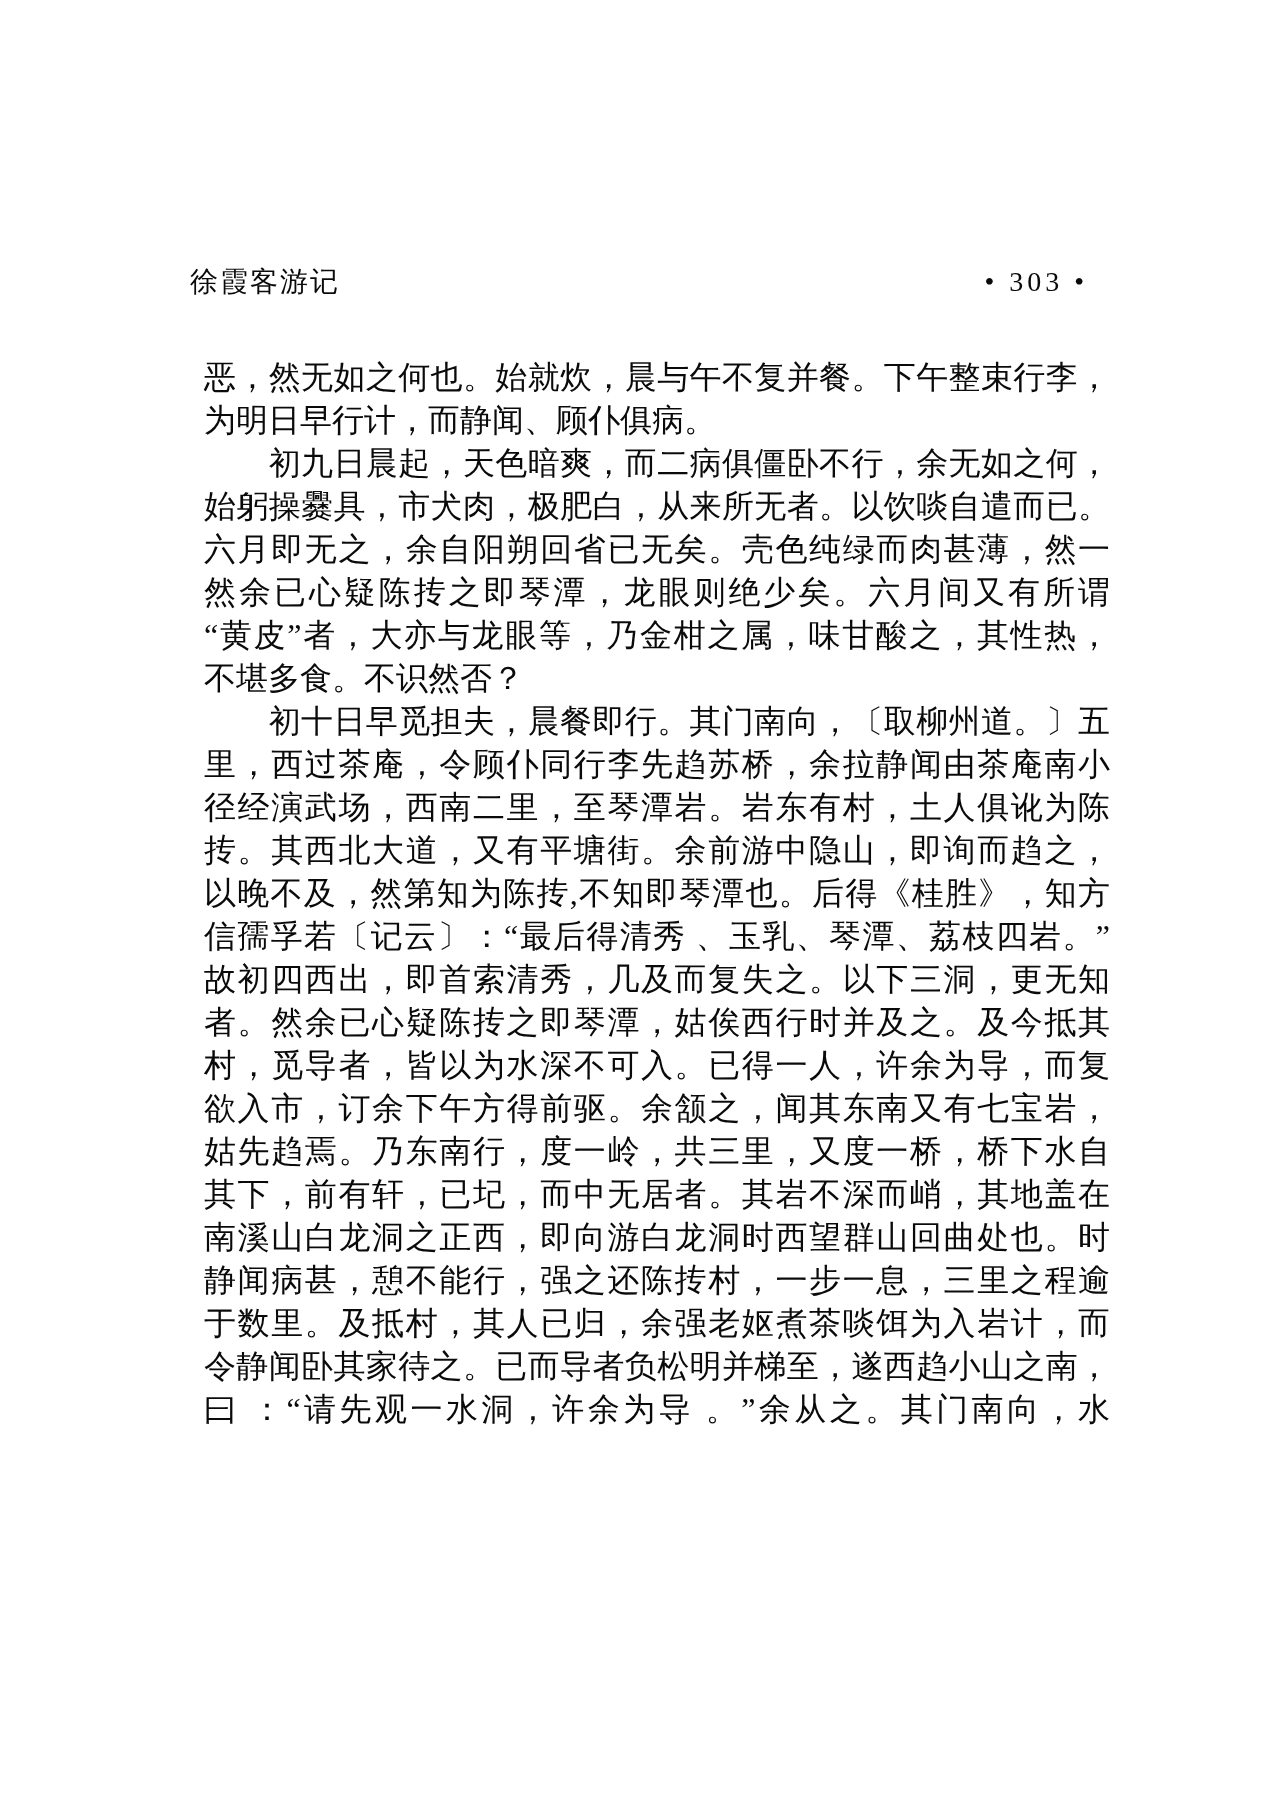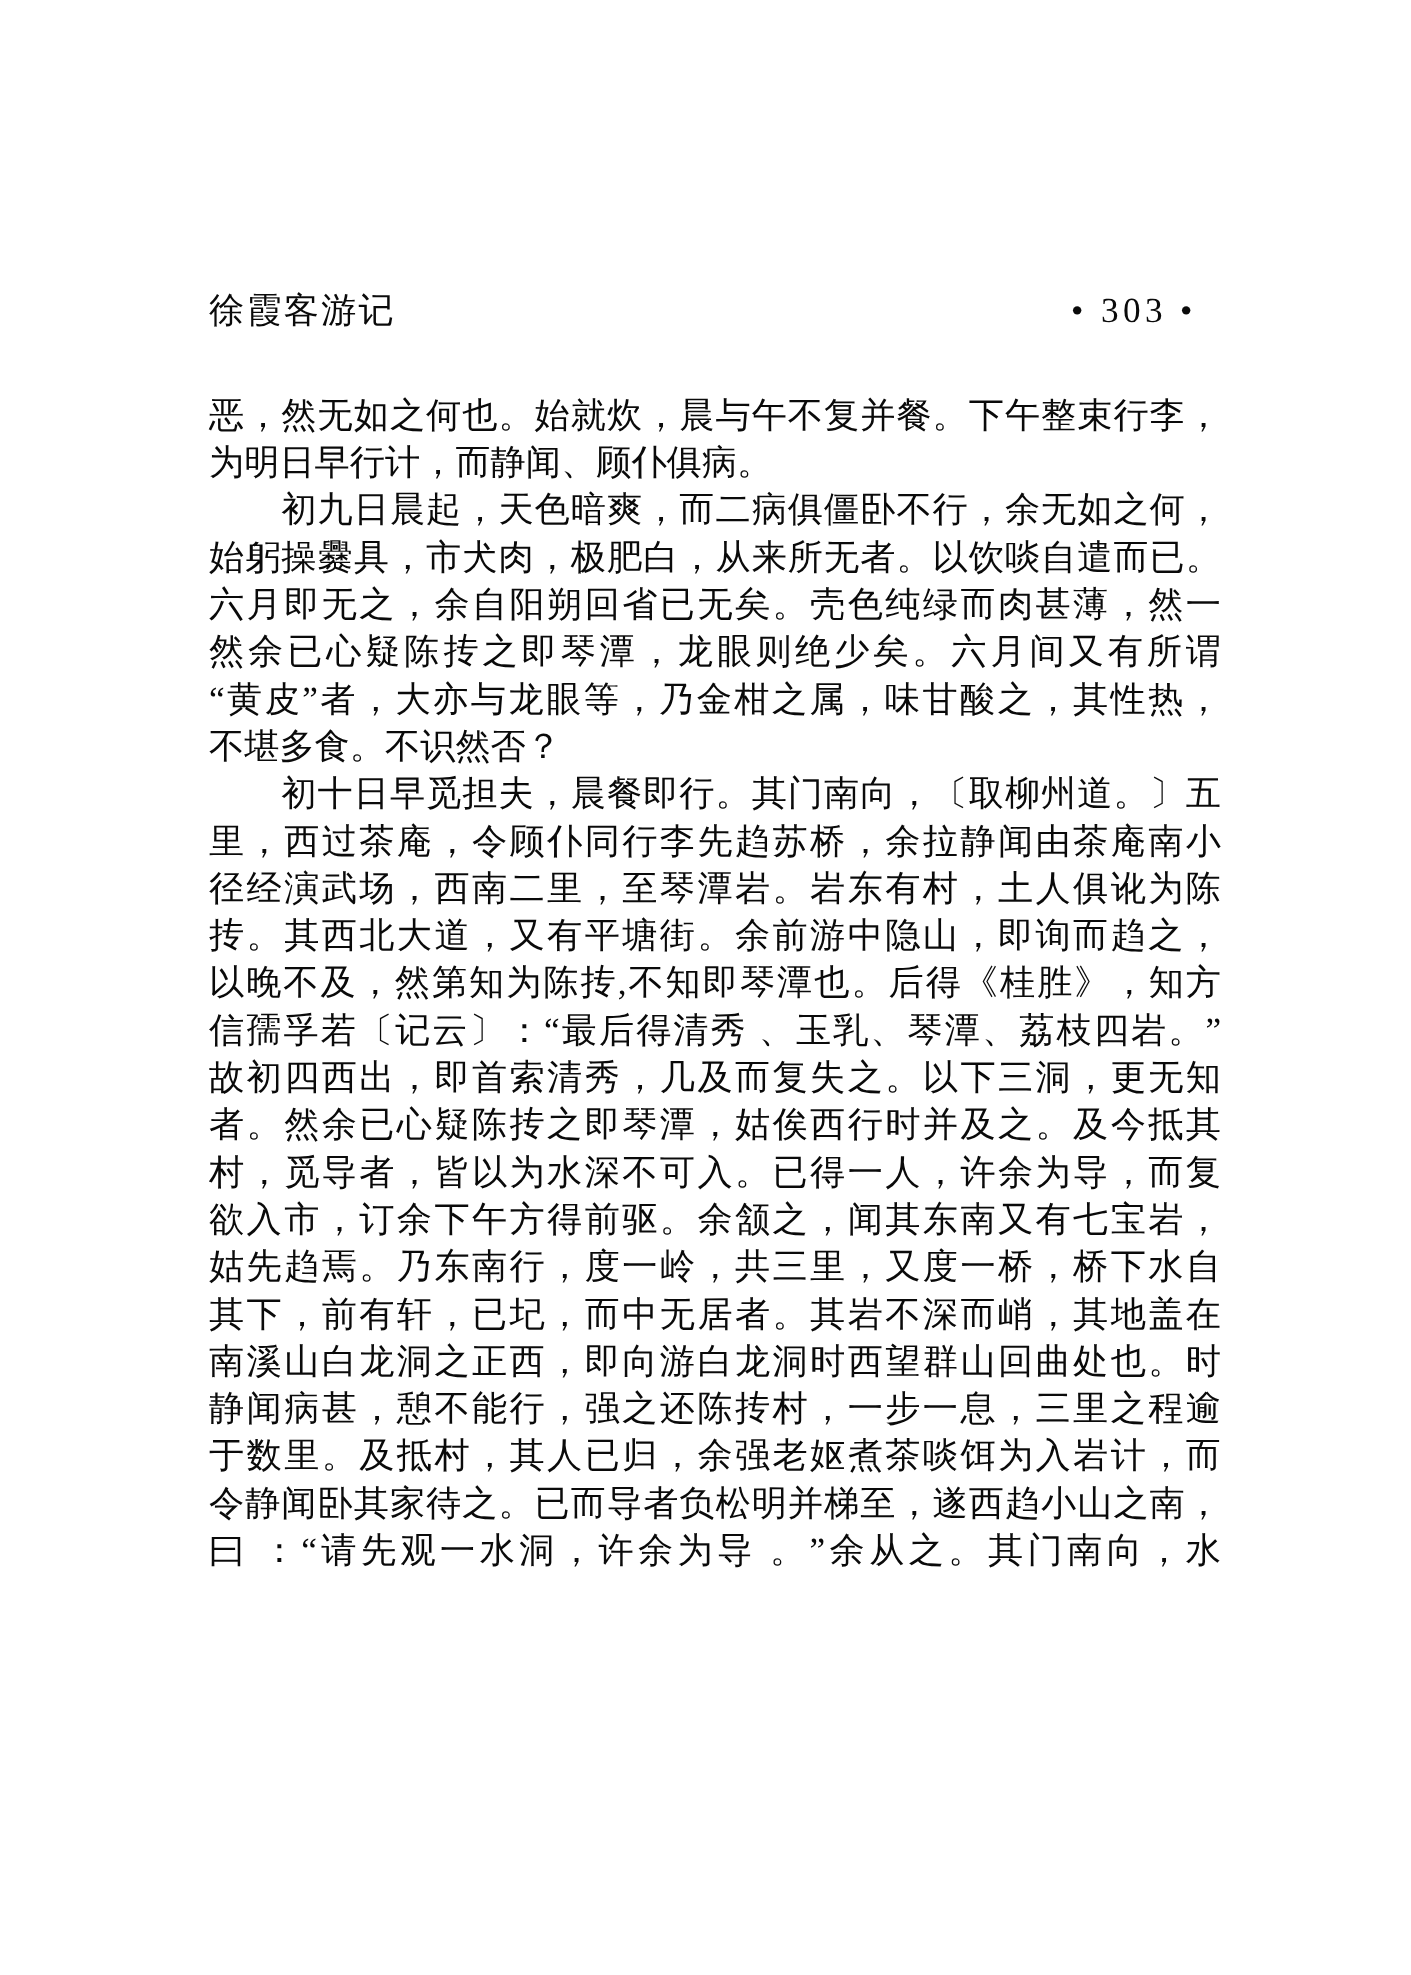--- a/index.html
+++ b/index.html
@@ -19,21 +19,21 @@
   .content {
     position: absolute;
     left: 190px;
     top: 262px;
     width: 920px;
   }
   .page-header {
     display: flex;
     justify-content: space-between;
     align-items: baseline;
-    font-size: 32px;
+    font-size: 28px;
     line-height: 40px;
     height: 40px;
     gap: 32px;
   }
   .book-title {
     letter-spacing: 2px;
   }
   .page-number {
     margin-right: 22px;
     letter-spacing: 4px;
@@ -43,20 +43,21 @@
     margin-top: 54px;
     font-size: 32px;
     line-height: 43px;
     text-align: justify;
     text-justify: inter-character;
   }
   .line {
     height: 43px;
     text-align-last: justify;
     white-space: normal;
+    margin-left: 14px;
   }
   .line.short {
     text-align-last: left;
   }
 </style>
 </head>
 <body>
 
 <div class="page">
   <div class="content">

